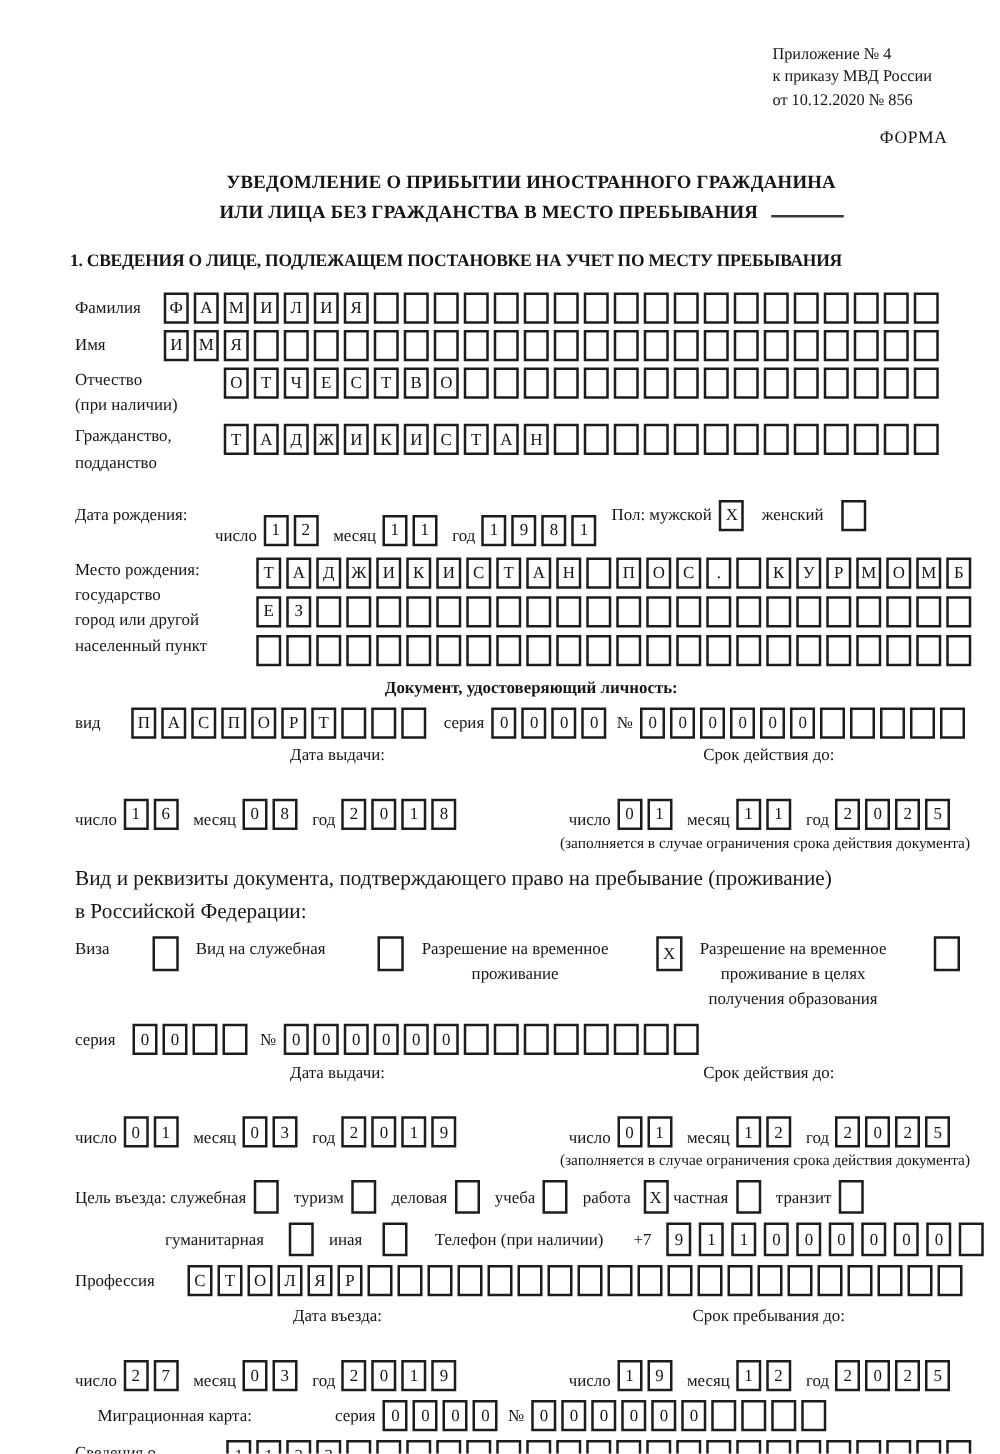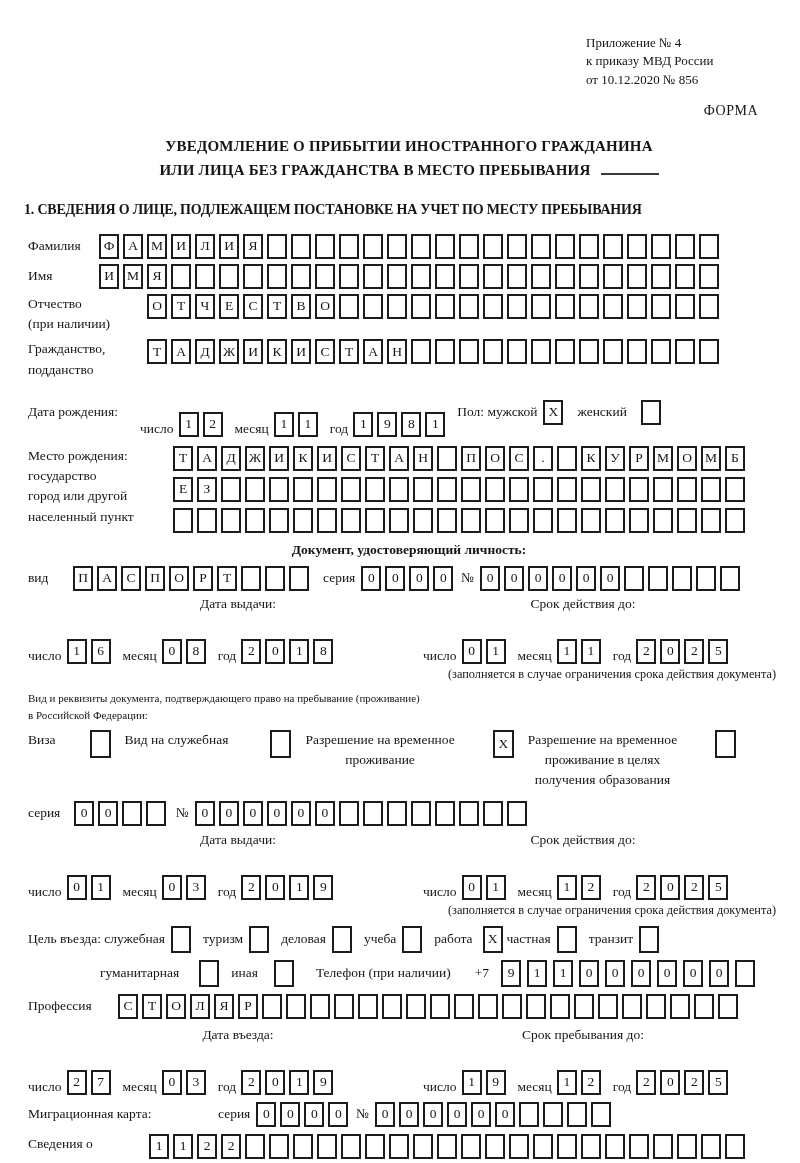--- a/index.html
+++ b/index.html
@@ -1,17 +1,17 @@
 <!DOCTYPE html>
 <html><head>
 <meta charset="utf-8">
 <style>
   html,body{margin:0;padding:0;background:#fff;}
   body{width:800px;height:1163px;color:#151515;font-family:"Liberation Serif","DejaVu Serif",serif;}
-  .page{box-sizing:border-box;width:800px;height:1163px;padding:34px 10px 8px 28px;overflow:hidden;position:relative;background:#fff;}
+  .page{box-sizing:border-box;width:800px;height:1163px;padding:34px 10px 8px 60px;overflow:hidden;position:relative;background:#fff;}
 
   .hdr{margin-left:558px;font-size:13px;line-height:1.42;}
   .hdr .amend{margin-top:7px;font-size:12.3px;line-height:1.42;}
   .forma{margin-top:14px;padding-right:32px;text-align:right;font-weight:normal;font-size:14px;letter-spacing:.5px;}
 
   .title{margin-top:16px;text-align:center;font-weight:bold;font-size:15px;line-height:1.55;letter-spacing:.2px;}
   .blank-line{display:inline-block;width:58px;height:13px;border-bottom:2px solid #3a3a3a;margin-left:10px;}
 
   .sec-heading{margin:20px 0 16px -4px;font-weight:bold;font-size:14px;letter-spacing:-0.2px;white-space:nowrap;}
 
@@ -28,21 +28,21 @@
   .dates-heads{display:flex;font-size:13.5px;margin-bottom:3px;}
   .dates-heads .dh-left{flex:none;width:390px;text-align:center;padding-left:30px;box-sizing:border-box;}
   .dates-heads .dh-right{flex:none;width:330px;text-align:center;}
   .dates-row{display:flex;align-items:center;font-size:13.5px;margin-bottom:3px;}
   .dgroup{display:flex;align-items:flex-end;margin-top:24px;}
   .dgroup .dlbl{margin-right:5px;}
   .dgroup .dlbl2{margin-left:8px;margin-right:5px;}
   .dleft{flex:none;width:395px;}
   .footnote{font-size:12.3px;text-align:right;padding-right:14px;margin:0 0 8px 0;}
 
-  .intro{font-size:11px;line-height:1.55;}
+  .intro{font-size:17px;line-height:1.55;}
   .opt-row{display:flex;align-items:flex-start;margin:6px 0 10px 0;font-size:13.5px;}
   .opt{display:flex;align-items:flex-start;gap:20px;}
   .opt .olbl{text-align:center;line-height:1.5;}
   .opt .cell{margin-left:8px;margin-right:0;height:24px;width:17px;}
 
   .purpose-row{display:flex;align-items:center;font-size:13.5px;margin-bottom:7px;}
   .purpose-row .cell{margin-left:6px;margin-right:0;height:23px;}
   .p-sp{width:12px;flex:none;}
 
   .mb2{margin-bottom:2px;}
@@ -670,21 +670,21 @@
       <span class="cells">
           <span class="cell">2</span>
           <span class="cell">0</span>
           <span class="cell">2</span>
           <span class="cell">5</span>
         </span>
     </span>
   </div>
 
   <div class="frow" style="margin:7px 0 7px 0;">
-    <span class="lbl" style="width:190px;">Миграционная карта:</span>
+    <span class="lbl" style="width:190px;margin-left:18px;">Миграционная карта:</span>
     <span>серия</span>
     <span class="gap6"></span>
     <span class="cells">
         <span class="cell">0</span>
         <span class="cell">0</span>
         <span class="cell">0</span>
         <span class="cell">0</span>
       </span>
     <span class="gap4"></span>
     <span>№</span>

